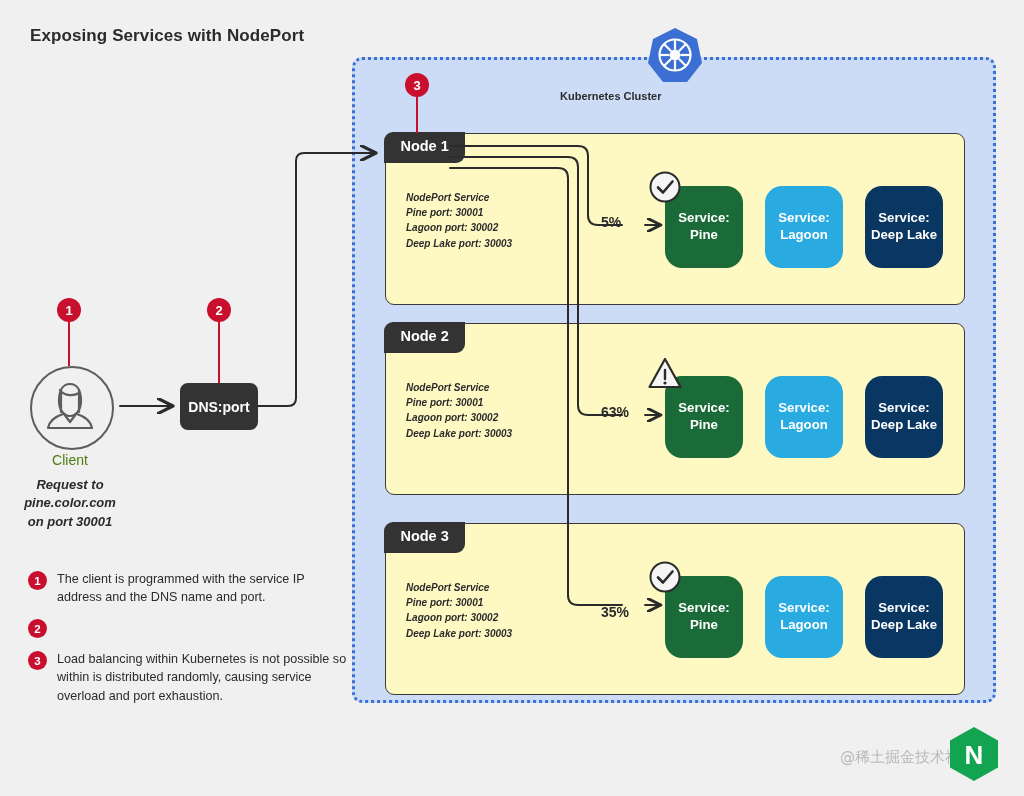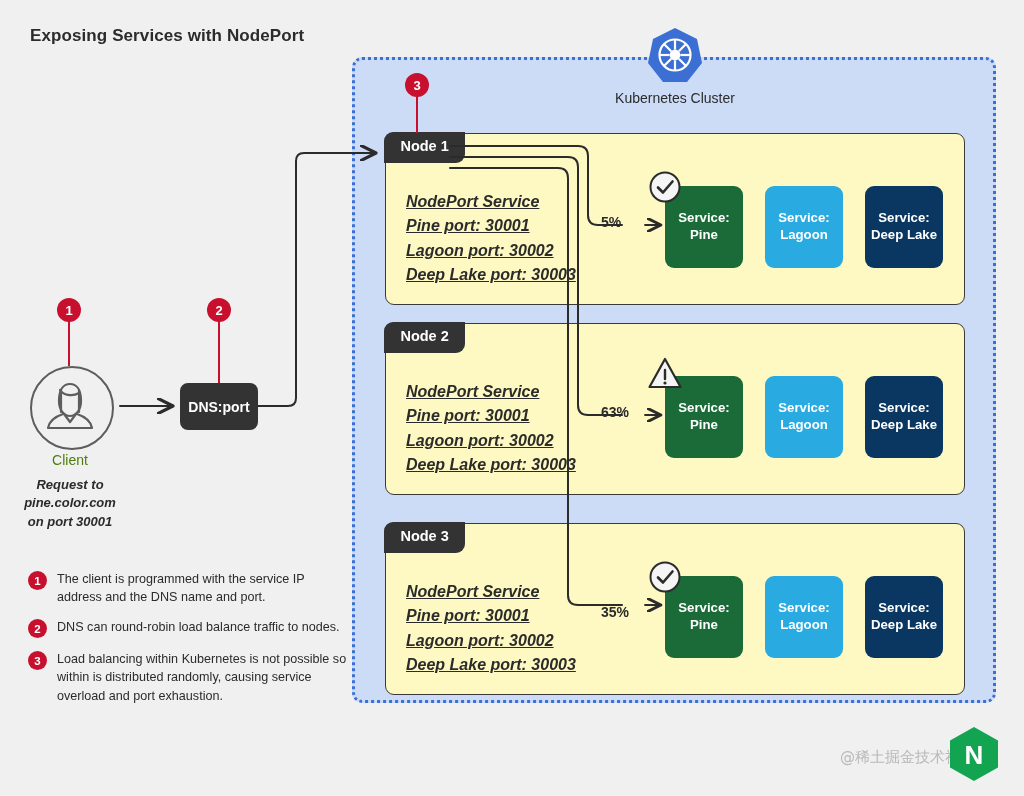--- a/index.html
+++ b/index.html
@@ -22,22 +22,22 @@
   
   #cluster-box{
     left:352px;top:57px;width:644px;height:646px;
     background:#ccdcf7;
     border:3px dotted #3b6fd4;
     border-radius:10px;
     box-sizing:border-box;
   }
   #k8s-logo-wrap{left:645px;top:26px;width:60px;height:60px;}
   #k8s-label{
-    left:560px;top:90px;width:230px;text-align:center;
-    font-size:14px;font-weight:normal;color:#2b2b2b;
+    left:560px;top:90px;width:230px;text-align:left;
+    font-size:11px;font-weight:bold;color:#2b2b2b;
   }
 
   
   .node-panel{
     left:385px;width:580px;height:172px;
     background:#fef9c3;
     border:1.6px solid #3a3a3a;
     border-radius:9px;
     box-sizing:border-box;
   }
@@ -49,28 +49,28 @@
     position:absolute;left:-1.6px;top:-1.6px;
     background:#333333;
     color:#ffffff;
     font-size:14.5px;font-weight:bold;
     padding:7px 16px 8px 16px;
     border-radius:9px 0 9px 0;
     line-height:1.1;
   }
   .node-info{
     position:absolute;left:20px;top:56px;
-    font-style:italic;font-size:16px;font-weight:bold;
-    line-height:1.52;color:#2b2b2b;white-space:pre-line;text-decoration:underline;
+    font-style:italic;font-size:10px;font-weight:bold;
+    line-height:1.52;color:#2b2b2b;white-space:pre-line;
   }
 
   
   .svc{
     position:absolute;width:78px;height:82px;
-    border-radius:9px;
+    border-radius:17px;
     color:#ffffff;
     font-size:13.2px;font-weight:bold;
     display:flex;align-items:center;justify-content:center;
     text-align:center;line-height:1.28;
     white-space:pre-line;
   }
   .svc-pine{left:279px;}
   .svc-lagoon{left:379px;}
   .svc-deeplake{left:479px;}
   .svc-row{top:52px;}
@@ -299,21 +299,20 @@
 <div class="abs badge-pin" id="pin-3"></div>
 <div class="abs badge" id="badge-3">3</div>
 
 <div class="abs" id="legend">
   <div class="legend-row">
     <div class="legend-num">1</div>
     <div class="legend-text">The client is programmed with the service IP address and the DNS name and port.</div>
   </div>
   <div class="legend-row">
     <div class="legend-num">2</div>
-    <div class="legend-text">DNS can round-robin load balance traffic to nodes.</div>
   </div>
   <div class="legend-row">
     <div class="legend-num">3</div>
     <div class="legend-text">Load balancing within Kubernetes is not possible so within is distributed randomly, causing service overload and port exhaustion.</div>
   </div>
 </div>
 
 <div class="abs" id="watermark">@稀土掘金技术社区</div>
 <div class="abs" id="nginx-logo">
   <svg width="52" height="56" viewBox="0 0 52 56">

